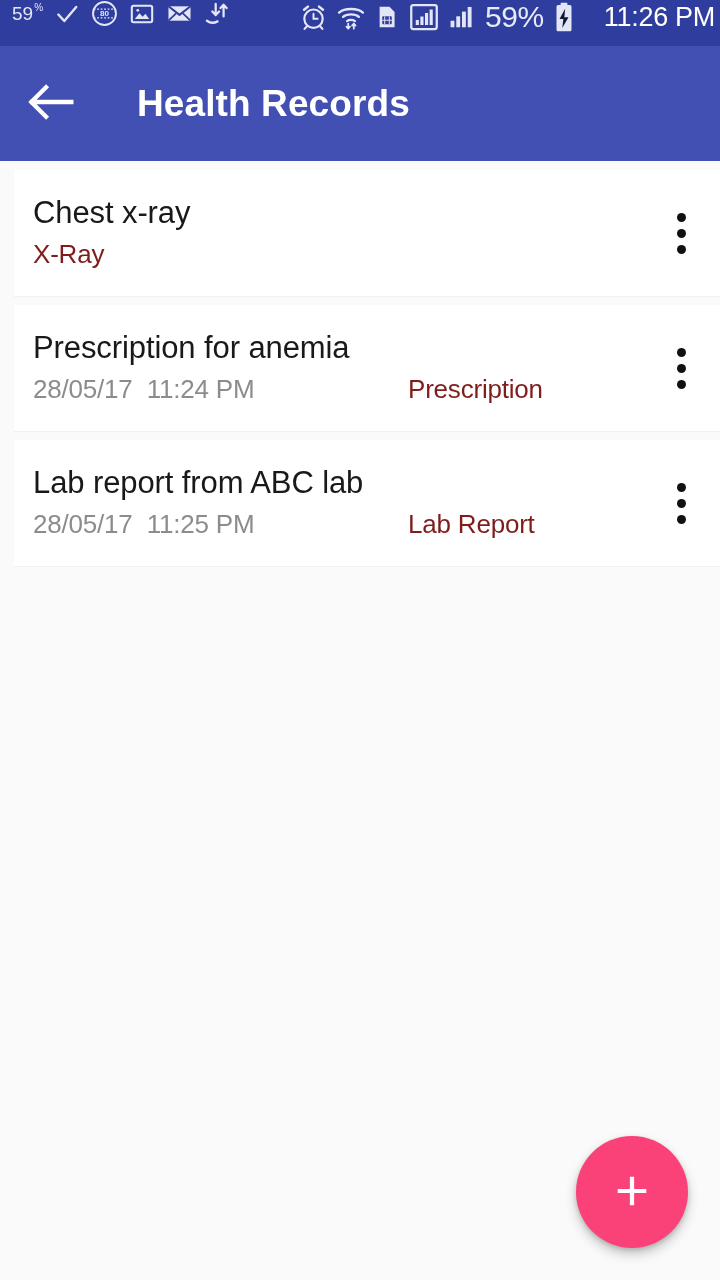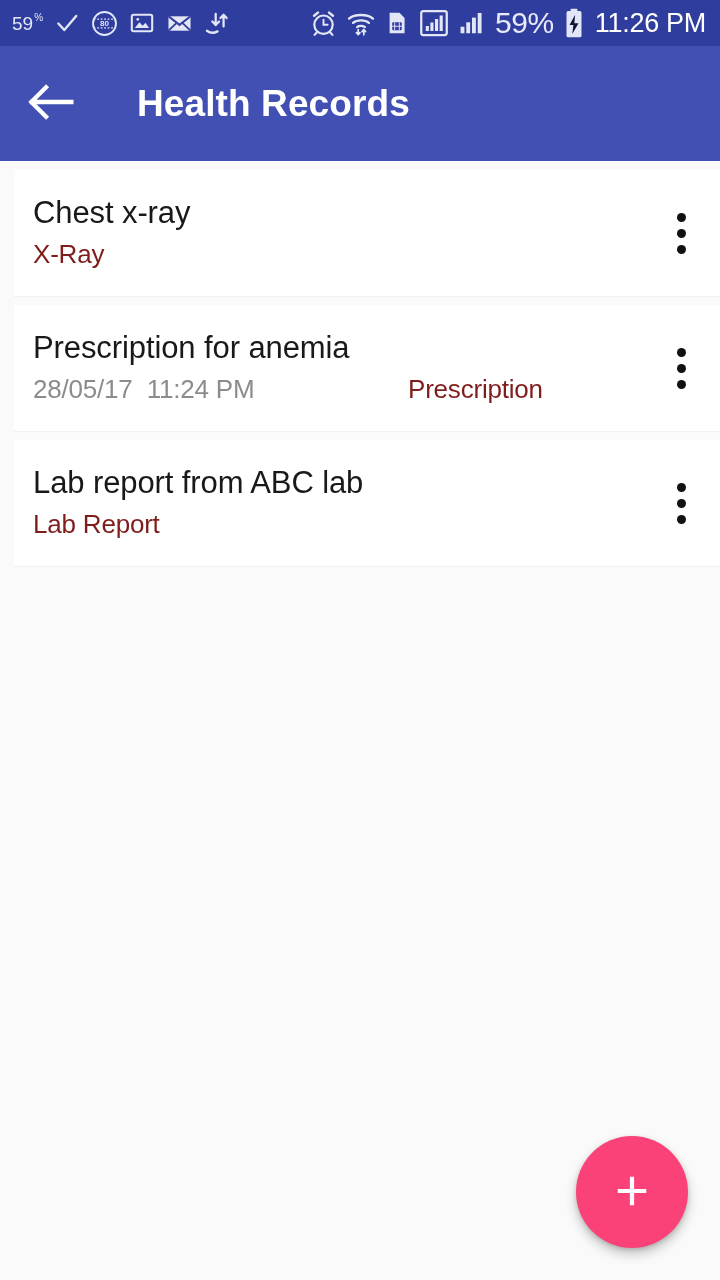--- a/index.html
+++ b/index.html
@@ -7,34 +7,34 @@
     width:720px; height:1280px;
     background:#FAFAFA;
     font-family:"Liberation Sans", sans-serif;
     overflow:hidden;
   }
   #screen { position:relative; width:720px; height:1280px; background:#FAFAFA; }
 
   
   #status-bar{
     position:absolute; top:0; left:0; width:720px; height:46px;
-    background:#2F3D9E; display:flex; align-items:center;
-    padding:0 14px 0 12px; color:#DDE1F5;
+    background:#2F3D9E; display:flex; align-items:flex-start;
+    padding:0 5px 0 12px; color:#DDE1F5;
   }
   .sb-left{ display:flex; align-items:center; gap:11px; flex:0 0 auto; }
   .sb-spacer{ flex:1 1 auto; }
   .sb-right{ display:flex; align-items:center; gap:9px; flex:0 0 auto; }
   .sb-pct{
     font-size:19px; font-weight:400; color:#E3E6F7;
     letter-spacing:0px; line-height:1; position:relative; padding-right:10px;
   }
   .sb-pct sup{ font-size:10px; position:absolute; top:-1px; right:0; }
   .sb-icon{ display:inline-flex; align-items:center; justify-content:center; }
   .sb-batt-pct{ font-size:30px; color:#E8EAF8; letter-spacing:-0.4px; }
-  #status-clock{ font-size:27px; color:#FFFFFF; letter-spacing:-0.3px; margin-left:1px; }
+  #status-clock{ font-size:27px; color:#FFFFFF; letter-spacing:-0.3px; margin-left:20px; }
 
   
   #app-bar{
     position:absolute; top:46px; left:0; width:720px; height:115px;
     background:#4250B4; display:flex; align-items:center;
   }
   #back-button{
     width:58px; height:58px; margin-left:22px;
     display:flex; align-items:center; justify-content:center;
     cursor:pointer; border:0; background:transparent;
@@ -239,20 +239,21 @@
         <span class="overflow-dot"></span>
         <span class="overflow-dot"></span>
         <span class="overflow-dot"></span>
       </button>
     </div>
 
     <div class="record-card">
       <div class="record-body">
         <div class="record-title">Lab report from ABC lab</div>
         <div class="record-sub">
+          <span class="record-datetime">28/05/17  11:25 PM</span>
           <span class="record-category">Lab Report</span>
         </div>
       </div>
       <button class="overflow-button" aria-label="More options">
         <span class="overflow-dot"></span>
         <span class="overflow-dot"></span>
         <span class="overflow-dot"></span>
       </button>
     </div>
 

